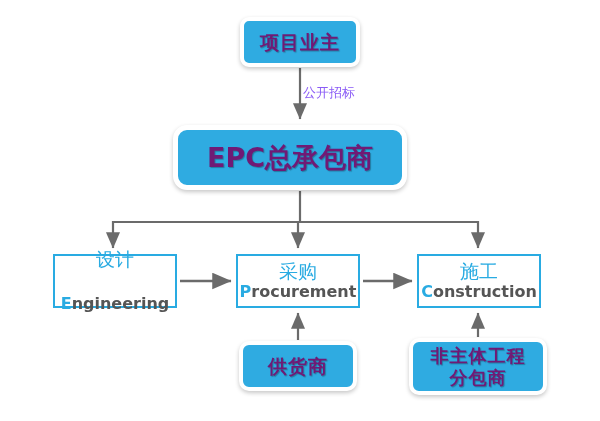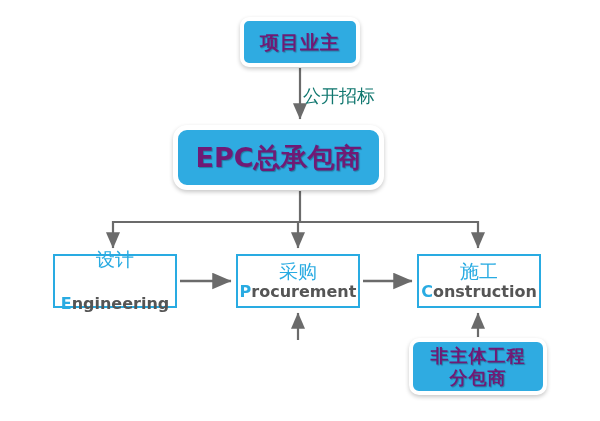--- a/index.html
+++ b/index.html
@@ -51,21 +51,21 @@
 
   #node-owner {
     left: 240px; top: 17px;
     width: 120px; height: 50px;
     border-radius: 9px;
   }
   #node-owner .label { font-size: 19px; }
 
   #node-epc {
     left: 173px; top: 125px;
-    width: 211px; height: 65px;
+    width: 234px; height: 65px;
     border-radius: 14px;
     border-width: 5px;
   }
   #node-epc .label { font-size: 27px; letter-spacing: 0px; }
 
   #node-supplier {
     left: 239px; top: 341px;
     width: 118px; height: 50px;
   }
   #node-supplier .label { font-size: 19px; }
@@ -106,22 +106,22 @@
     color: #29abe2;
   }
 
   #node-engineering { left: 53px; top: 254px; width: 124px; height: 54px; gap: 24px; }
   #node-procurement { left: 236px; top: 254px; width: 124px; height: 54px; }
   #node-construction { left: 417px; top: 254px; width: 124px; height: 54px; }
 
   
   .edge-label {
     position: absolute;
-    color: #0f766e;
-    font-size: 18px;
+    color: #8b5cf6;
+    font-size: 13px;
     white-space: nowrap;
     z-index: 2;
   }
   #label-tender { left: 303px; top: 84px; }
 </style>
 </head>
 <body>
 
 <div id="diagram">
 
@@ -174,20 +174,23 @@
     </span>
   </div>
 
   <div class="node-outline" id="node-procurement">
     <span class="cn">采购</span>
     <span class="en">
       <span class="initial">P</span><span>rocurement</span>
     </span>
   </div>
 
+  <div class="node-filled" id="node-supplier">
+    <span class="label">供货商</span>
+  </div>
 
   <div class="node-filled" id="node-subcontractor">
     <span class="label">
       <span>非主体工程</span><br>
       <span>分包商</span>
     </span>
   </div>
 
 </div>
 

